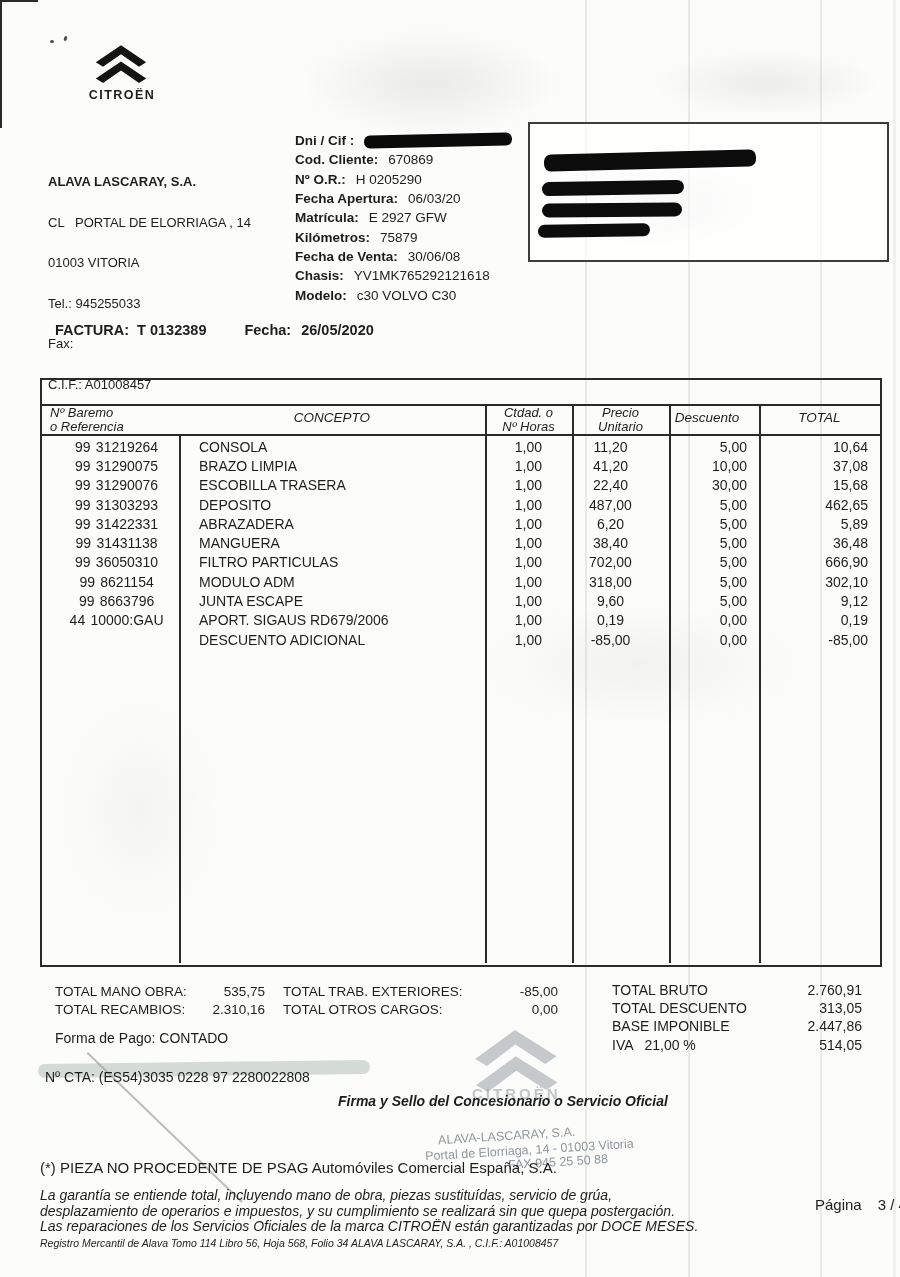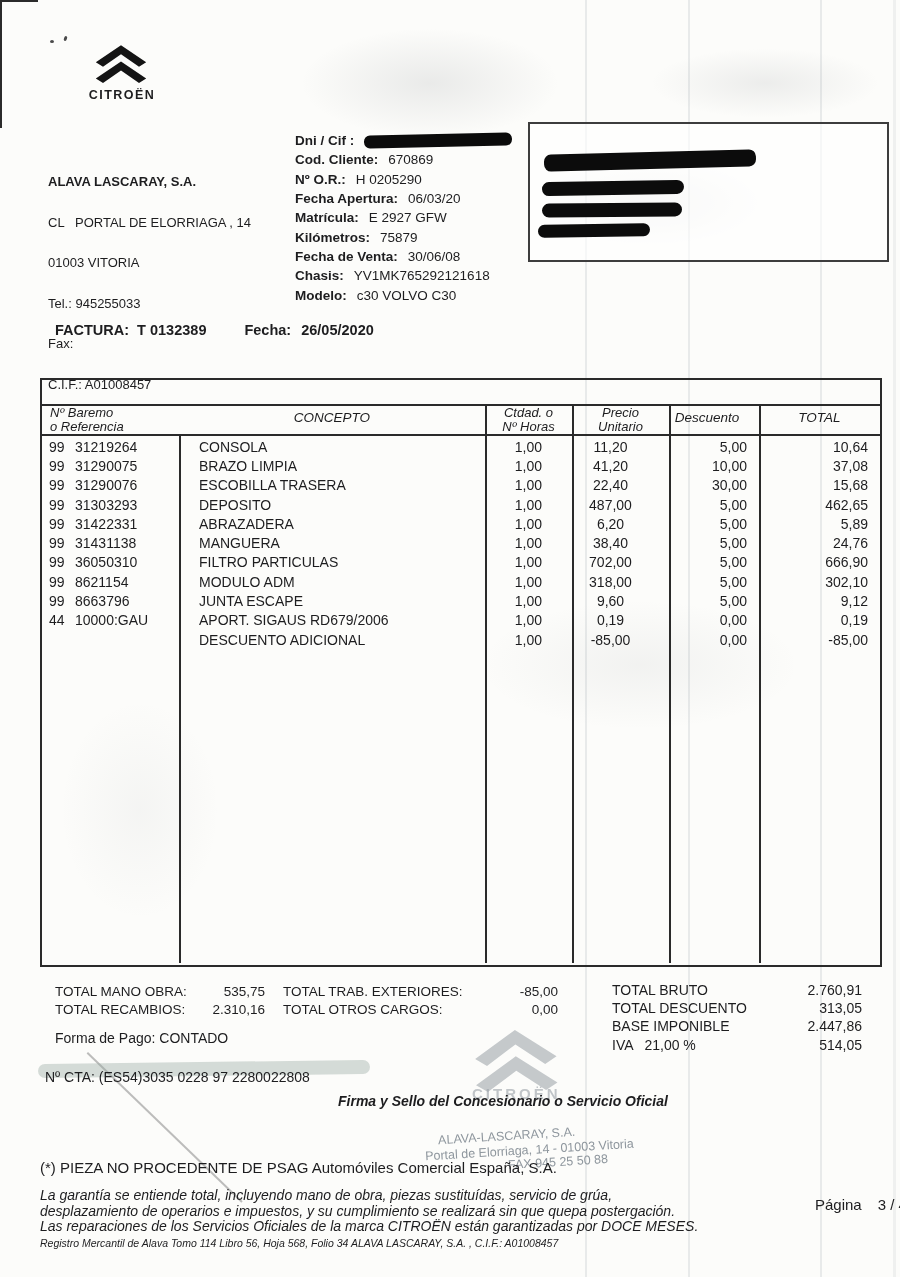--- a/index.html
+++ b/index.html
@@ -34,21 +34,21 @@
   .factura .fdate{margin-left:10px;}
   
   .tbl{position:absolute;left:40px;top:378px;width:838px;height:585px;border:2px solid #2a2a2a;}
   .hline{position:absolute;left:0;width:100%;height:1.6px;background:#2a2a2a;}
   .vline{position:absolute;width:1.6px;background:#2a2a2a;}
   .hcell{position:absolute;font-style:italic;font-size:13px;line-height:13.5px;}
   .hcell.center{text-align:center;}
   .rows{position:absolute;left:0;top:57px;width:100%;}
   .trow{display:grid;grid-template-columns:137px 306px 87px 97px 90px 121px;
         height:19.3px;font-size:14px;align-items:center;}
-  .c-ref{padding-left:7px;white-space:pre;}
+  .c-ref{padding-left:7px;white-space:pre;text-align:center;}
   .c-ref .r1{display:inline-block;width:26px;}
   .c-con{padding-left:20px;}
   .c-qty{text-align:right;padding-right:30px;}
   .c-pri{text-align:center;padding-right:20px;}
   .c-dis{text-align:right;padding-right:12px;}
   .c-tot{text-align:right;padding-right:12px;}
   
   .totleft{position:absolute;left:55px;top:982px;font-size:13.5px;}
   .tlrow{display:grid;grid-template-columns:150px 60px 18px 200px 75px;height:18.5px;align-items:center;}
   .tlrow .v{text-align:right;}
@@ -250,21 +250,21 @@
           <span class="c-dis">5,00</span>
           <span class="c-tot">5,89</span>
         </div>
 
         <div class="trow">
           <span class="c-ref"><span class="r1">99</span><span>31431138</span></span>
           <span class="c-con">MANGUERA</span>
           <span class="c-qty">1,00</span>
           <span class="c-pri">38,40</span>
           <span class="c-dis">5,00</span>
-          <span class="c-tot">24,76</span>
+          <span class="c-tot">36,48</span>
         </div>
 
         <div class="trow">
           <span class="c-ref"><span class="r1">99</span><span>36050310</span></span>
           <span class="c-con">FILTRO PARTICULAS</span>
           <span class="c-qty">1,00</span>
           <span class="c-pri">702,00</span>
           <span class="c-dis">5,00</span>
           <span class="c-tot">666,90</span>
         </div>

